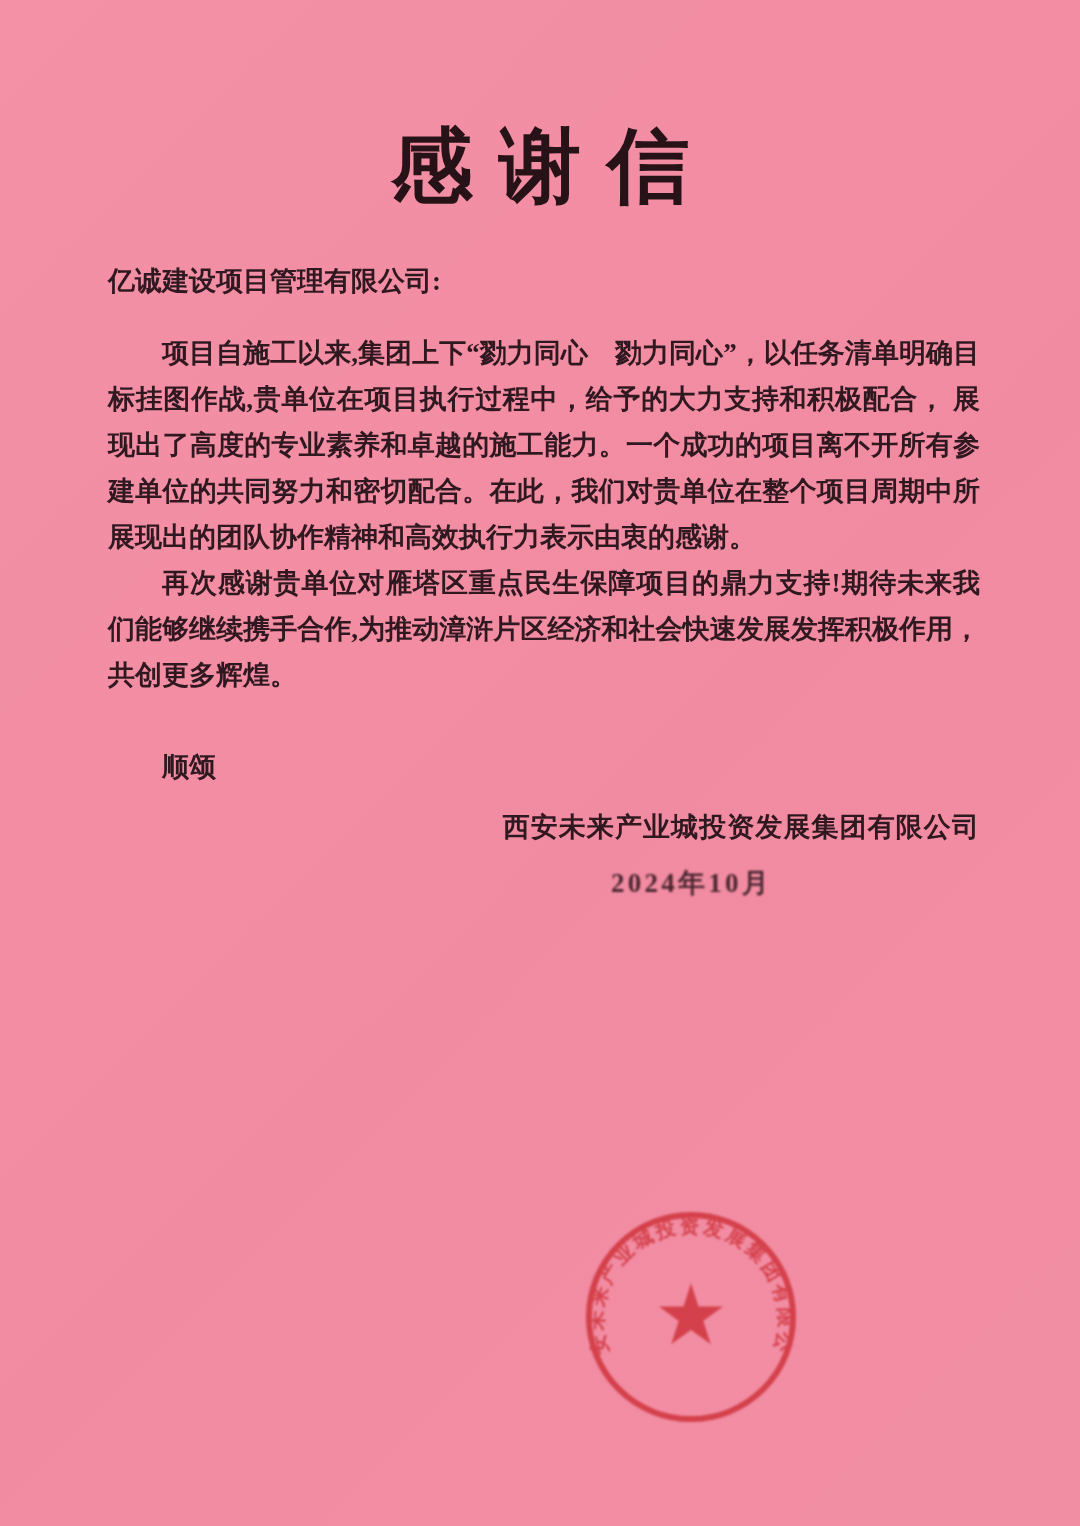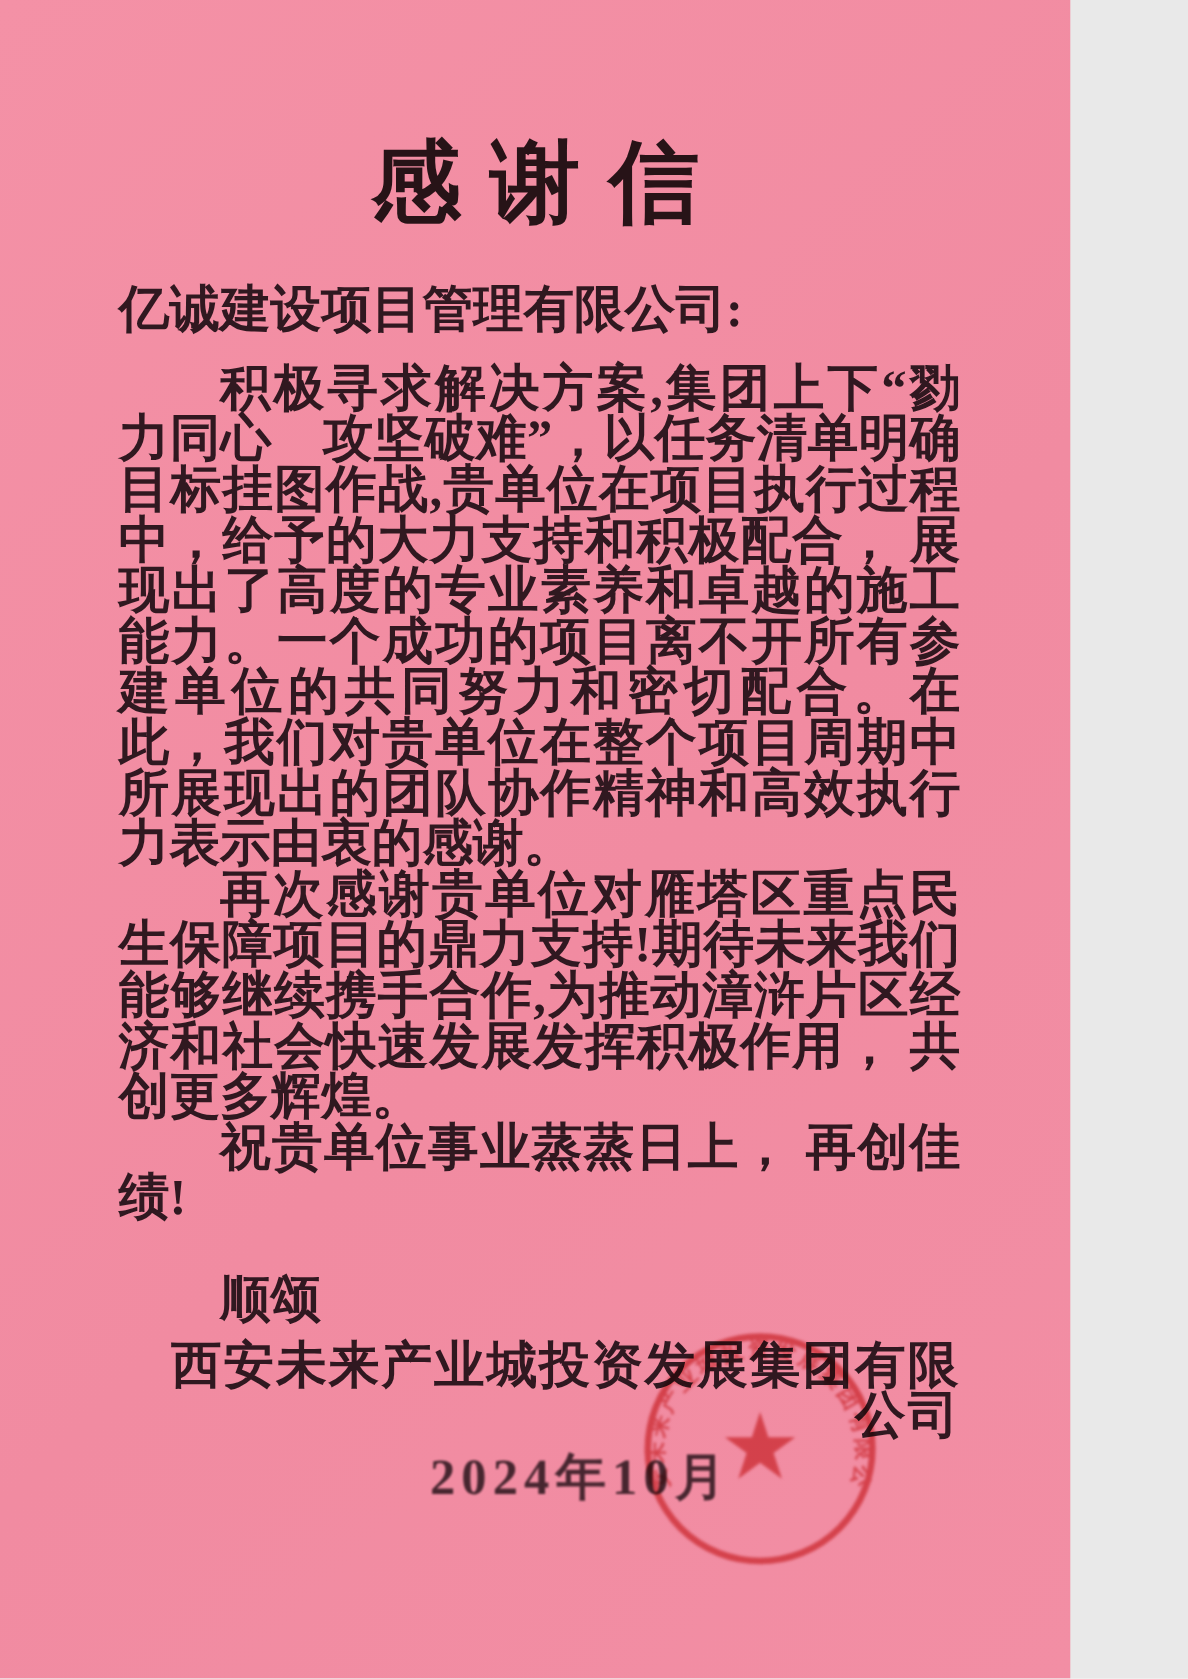--- a/index.html
+++ b/index.html
@@ -8,40 +8,40 @@
   }
   body {
     width: 1080px;
     height: 1526px;
     overflow: hidden;
     background: #e9e9e9;
     font-family: "Liberation Serif", "DejaVu Serif", serif;
   }
   .page {
     position: relative;
-    width: 973px;
+    width: 1080px;
     height: 1526px;
     background: #f28da3;
     background: linear-gradient(135deg, #f491a6 0%, #f18ba1 55%, #f28ea4 100%);
     color: #2f161c;
     box-sizing: border-box;
   }
   .letter-title {
     padding-top: 118px;
     text-align: center;
     font-size: 82px;
     font-weight: bold;
     letter-spacing: 0.32em;
     text-indent: 0.32em;
     color: #271317;
     line-height: 1.2;
   }
   .letter-body {
     margin: 42px 100px 0 108px;
-    font-size: 46px;
+    font-size: 27px;
     line-height: 46px;
     text-align: justify;
     font-weight: 600;
     color: #301820;
   }
   .salutation {
     margin: 0 0 26px 0;
     font-weight: bold;
   }
   .para {
@@ -87,26 +87,25 @@
 
 <div class="page">
 
   <div class="letter-title">感谢信</div>
 
   <div class="letter-body">
 
     <p class="salutation">亿诚建设项目管理有限公司:</p>
 
 
-    <p class="para">积极寻求解决方案,集团上下“勠力同心　攻坚破难”，以任务清单明确目标挂图作战,贵单位在项目执行过程中，给予的大力支持和积极配合， 展现出了高度的专业素养和卓越的施工能力。一个成功的项目离不开所有参建单位的共同努力和密切配合。在此，我们对贵单位在整个项目周期中所展现出的团队协作精神和高效执行力表示由衷的感谢。</p>
+    <p class="para">项目自施工以来,集团上下“勠力同心　勠力同心”，以任务清单明确目标挂图作战,贵单位在项目执行过程中，给予的大力支持和积极配合， 展现出了高度的专业素养和卓越的施工能力。一个成功的项目离不开所有参建单位的共同努力和密切配合。在此，我们对贵单位在整个项目周期中所展现出的团队协作精神和高效执行力表示由衷的感谢。</p>
 
 
     <p class="para">再次感谢贵单位对雁塔区重点民生保障项目的鼎力支持!期待未来我们能够继续携手合作,为推动漳浒片区经济和社会快速发展发挥积极作用， 共创更多辉煌。</p>
 
-    <p class="para">祝贵单位事业蒸蒸日上， 再创佳绩!</p>
 
     <p class="closing-line1">顺颂</p>
 
 
     <p class="signature">西安未来产业城投资发展集团有限公司</p>
 
     <p class="sig-date">2024年10月</p>
 
   </div>
 

